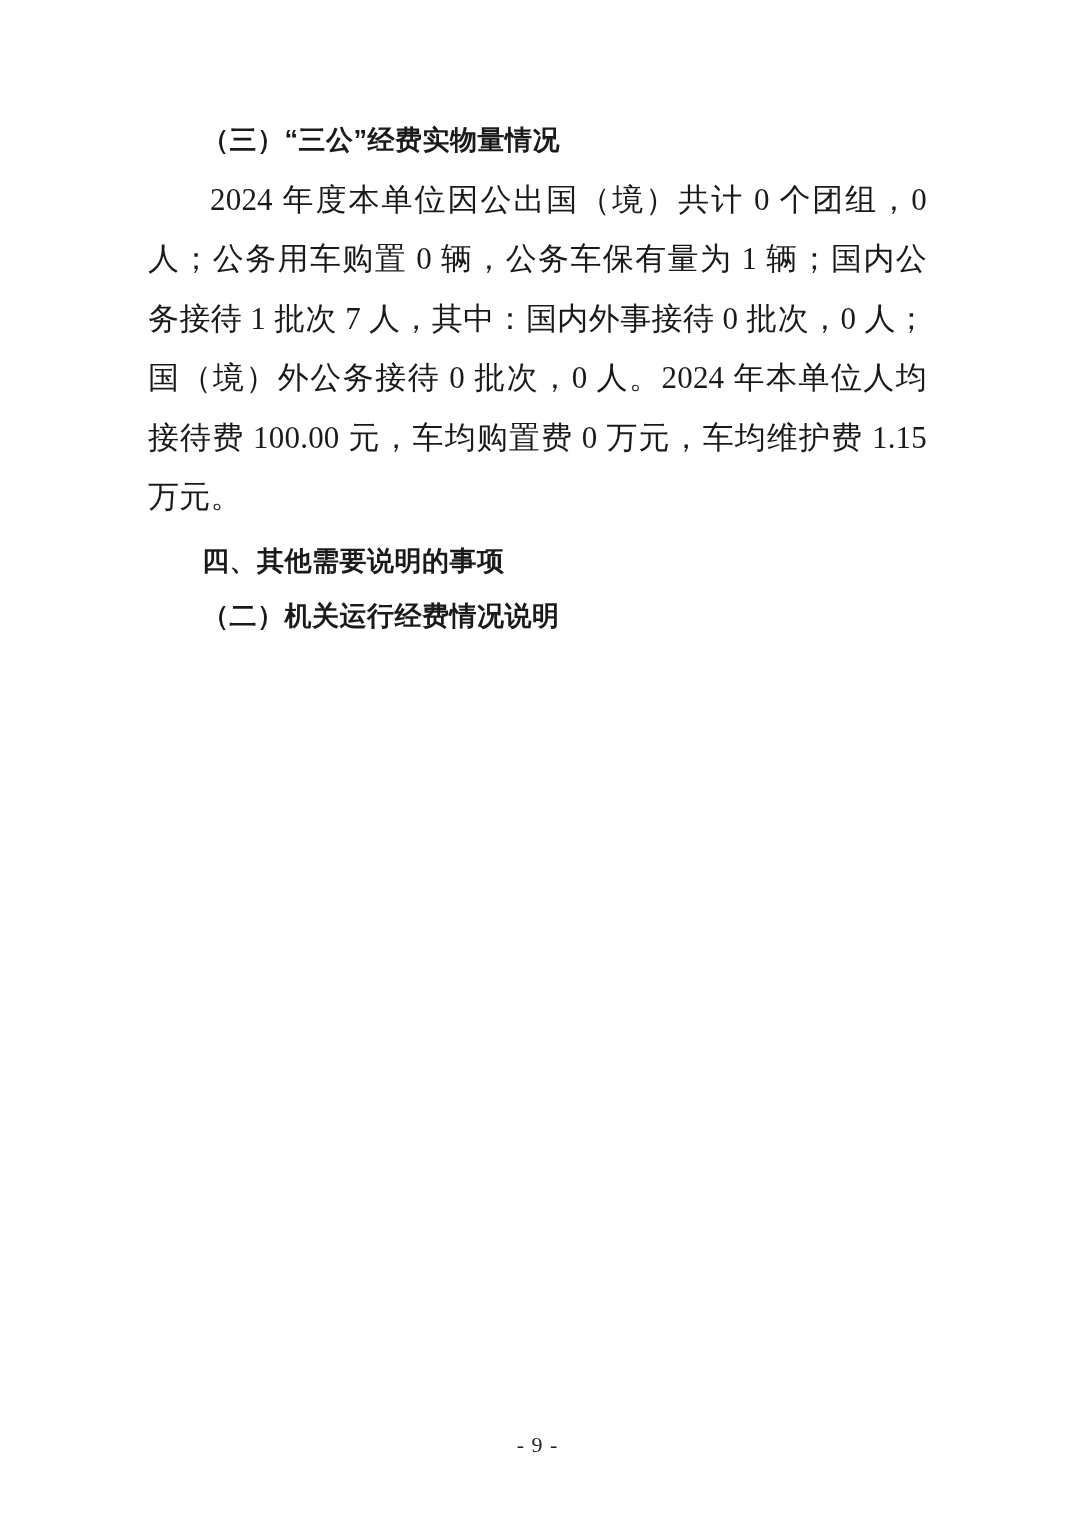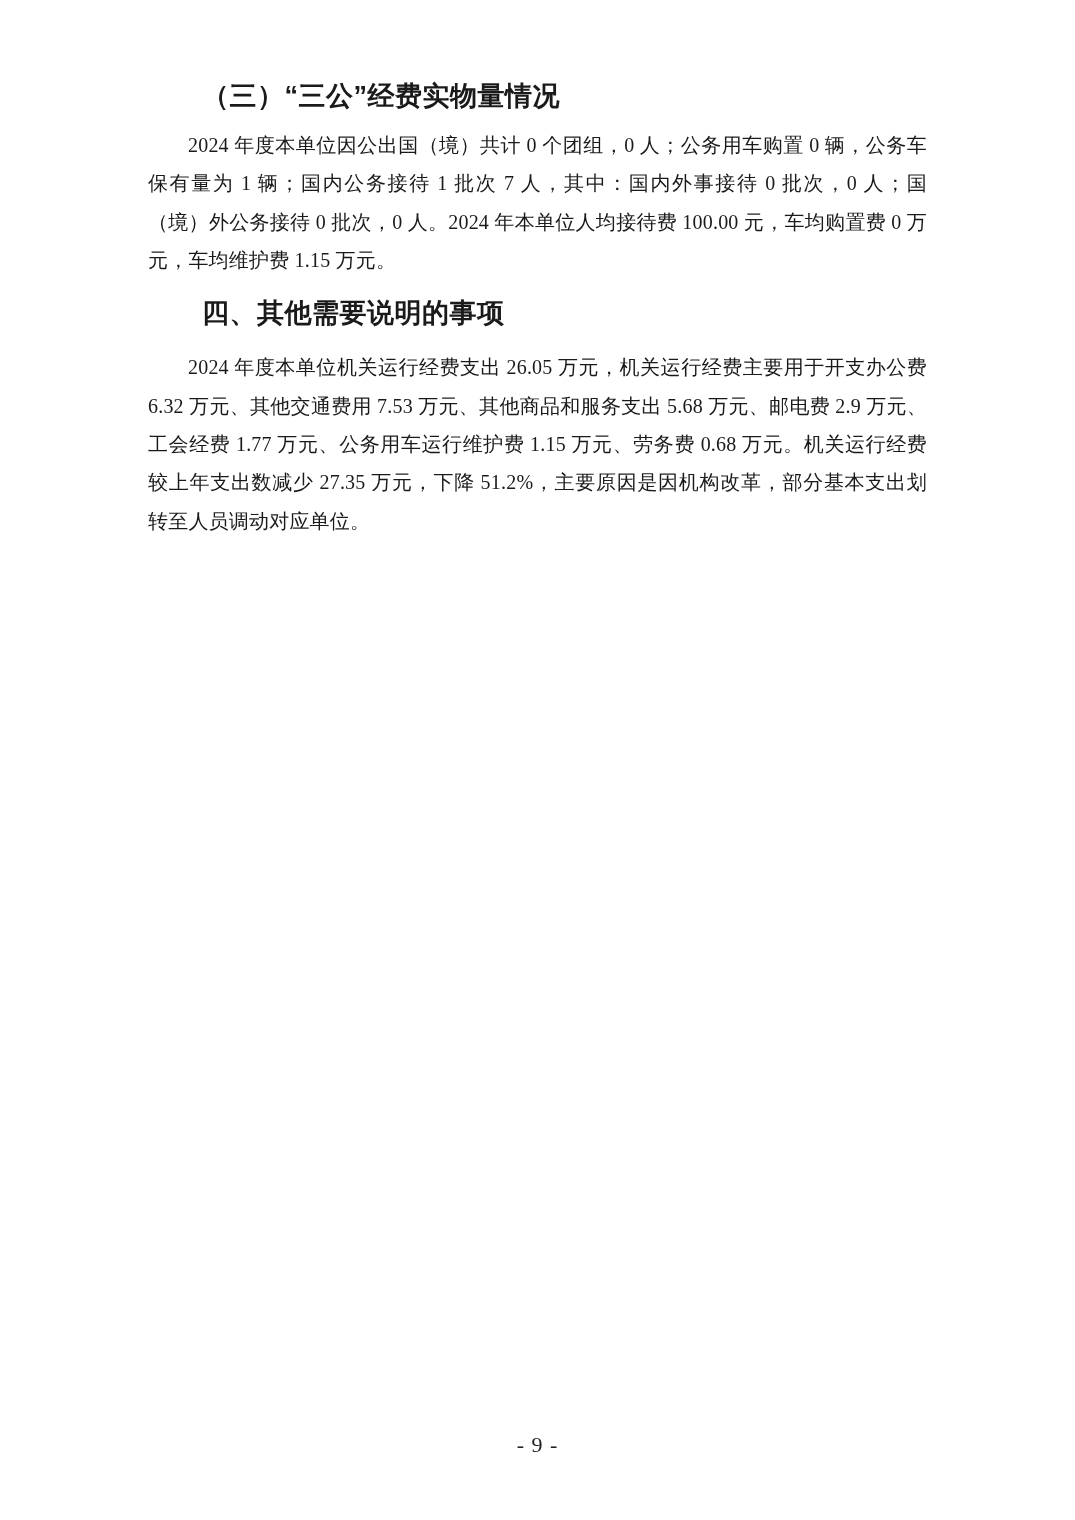--- a/index.html
+++ b/index.html
@@ -13,41 +13,41 @@
     font-family: "Liberation Serif", "DejaVu Serif", serif;
     color: #1a1a1a;
     position: relative;
     overflow: hidden;
   }
   .page {
     position: relative;
     width: 1075px;
     height: 1520px;
     box-sizing: border-box;
-    padding: 76px 148px 60px 148px;
+    padding: 120px 148px 60px 148px;
   }
   .doc-body {
     width: 100%;
   }
   h2.section-heading {
     font-family: "Liberation Sans", "DejaVu Sans", sans-serif;
     font-weight: bold;
     font-size: 27px;
     line-height: 1.55;
     margin: 0 0 8px 0;
     text-indent: 2em;
     letter-spacing: 0.5px;
   }
   h2.section-heading.major {
     text-indent: 2em;
     margin-top: 14px;
     margin-bottom: 13px;
   }
   p.para {
-    font-size: 20px;
+    font-size: 31px;
     line-height: 1.92;
     margin: 0 0 2px 0;
     text-indent: 2em;
     text-align: justify;
     text-justify: inter-ideograph;
     letter-spacing: 0.2px;
     word-break: break-all;
   }
   .footer {
     position: absolute;
@@ -68,19 +68,19 @@
   <div class="doc-body">
 
     <h2 class="section-heading">（三）“三公”经费实物量情况</h2>
 
     <p class="para">2024 年度本单位因公出国（境）共计 0 个团组，0 人；公务用车购置 0 辆，公务车保有量为 1 辆；国内公务接待 1 批次 7 人，其中：国内外事接待 0 批次，0 人；国（境）外公务接待 0 批次，0 人。2024 年本单位人均接待费 100.00 元，车均购置费 0 万元，车均维护费 1.15 万元。</p>
 
     <h2 class="section-heading major">四、其他需要说明的事项</h2>
 
 
 
+    <h2 class="section-heading">（二）机关运行经费情况说明</h2>
 
-    <p class="para">2024 年度本单位机关运行经费支出 26.05 万元，机关运行经费主要用于开支办公费 6.32 万元、其他交通费用 7.53 万元、其他商品和服务支出 5.68 万元、邮电费 2.9 万元、工会经费 1.77 万元、公务用车运行维护费 1.15 万元、劳务费 0.68 万元。机关运行经费较上年支出数减少 27.35 万元，下降 51.2%，主要原因是因机构改革，部分基本支出划转至人员调动对应单位。</p>
 
   </div>
 
   <div class="footer">- 9 -</div>
 </div>
 
 </body></html>

